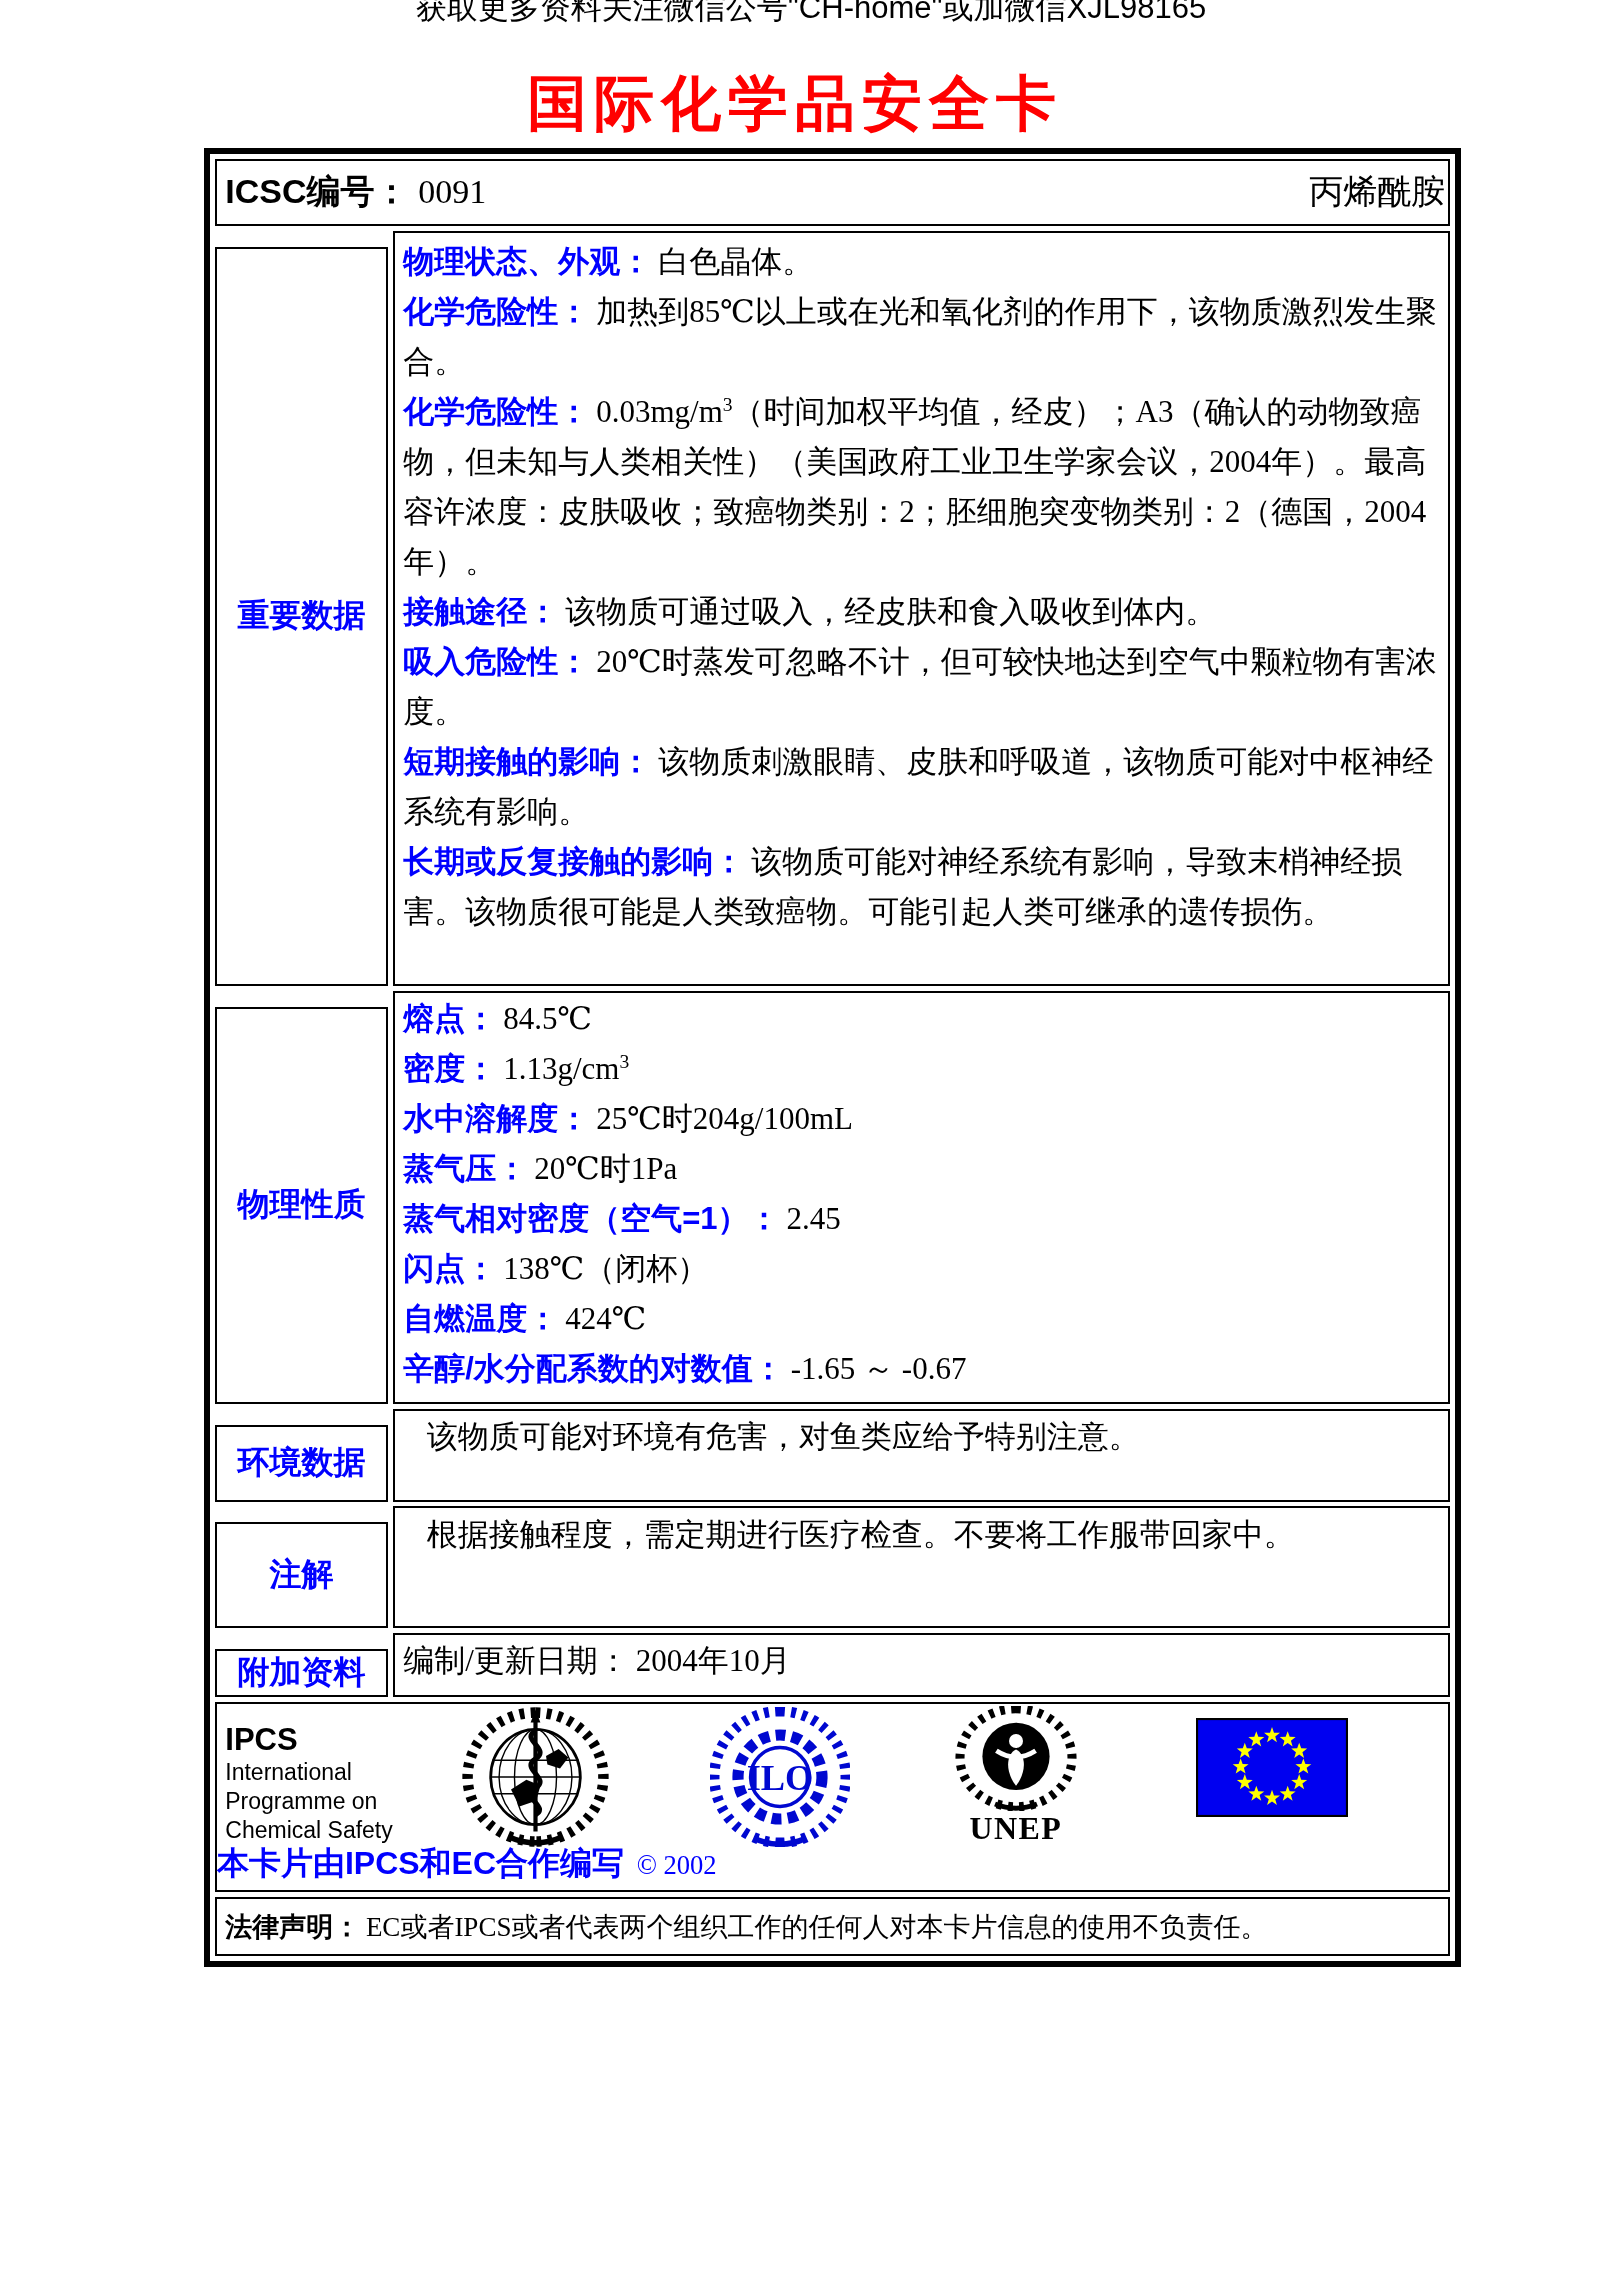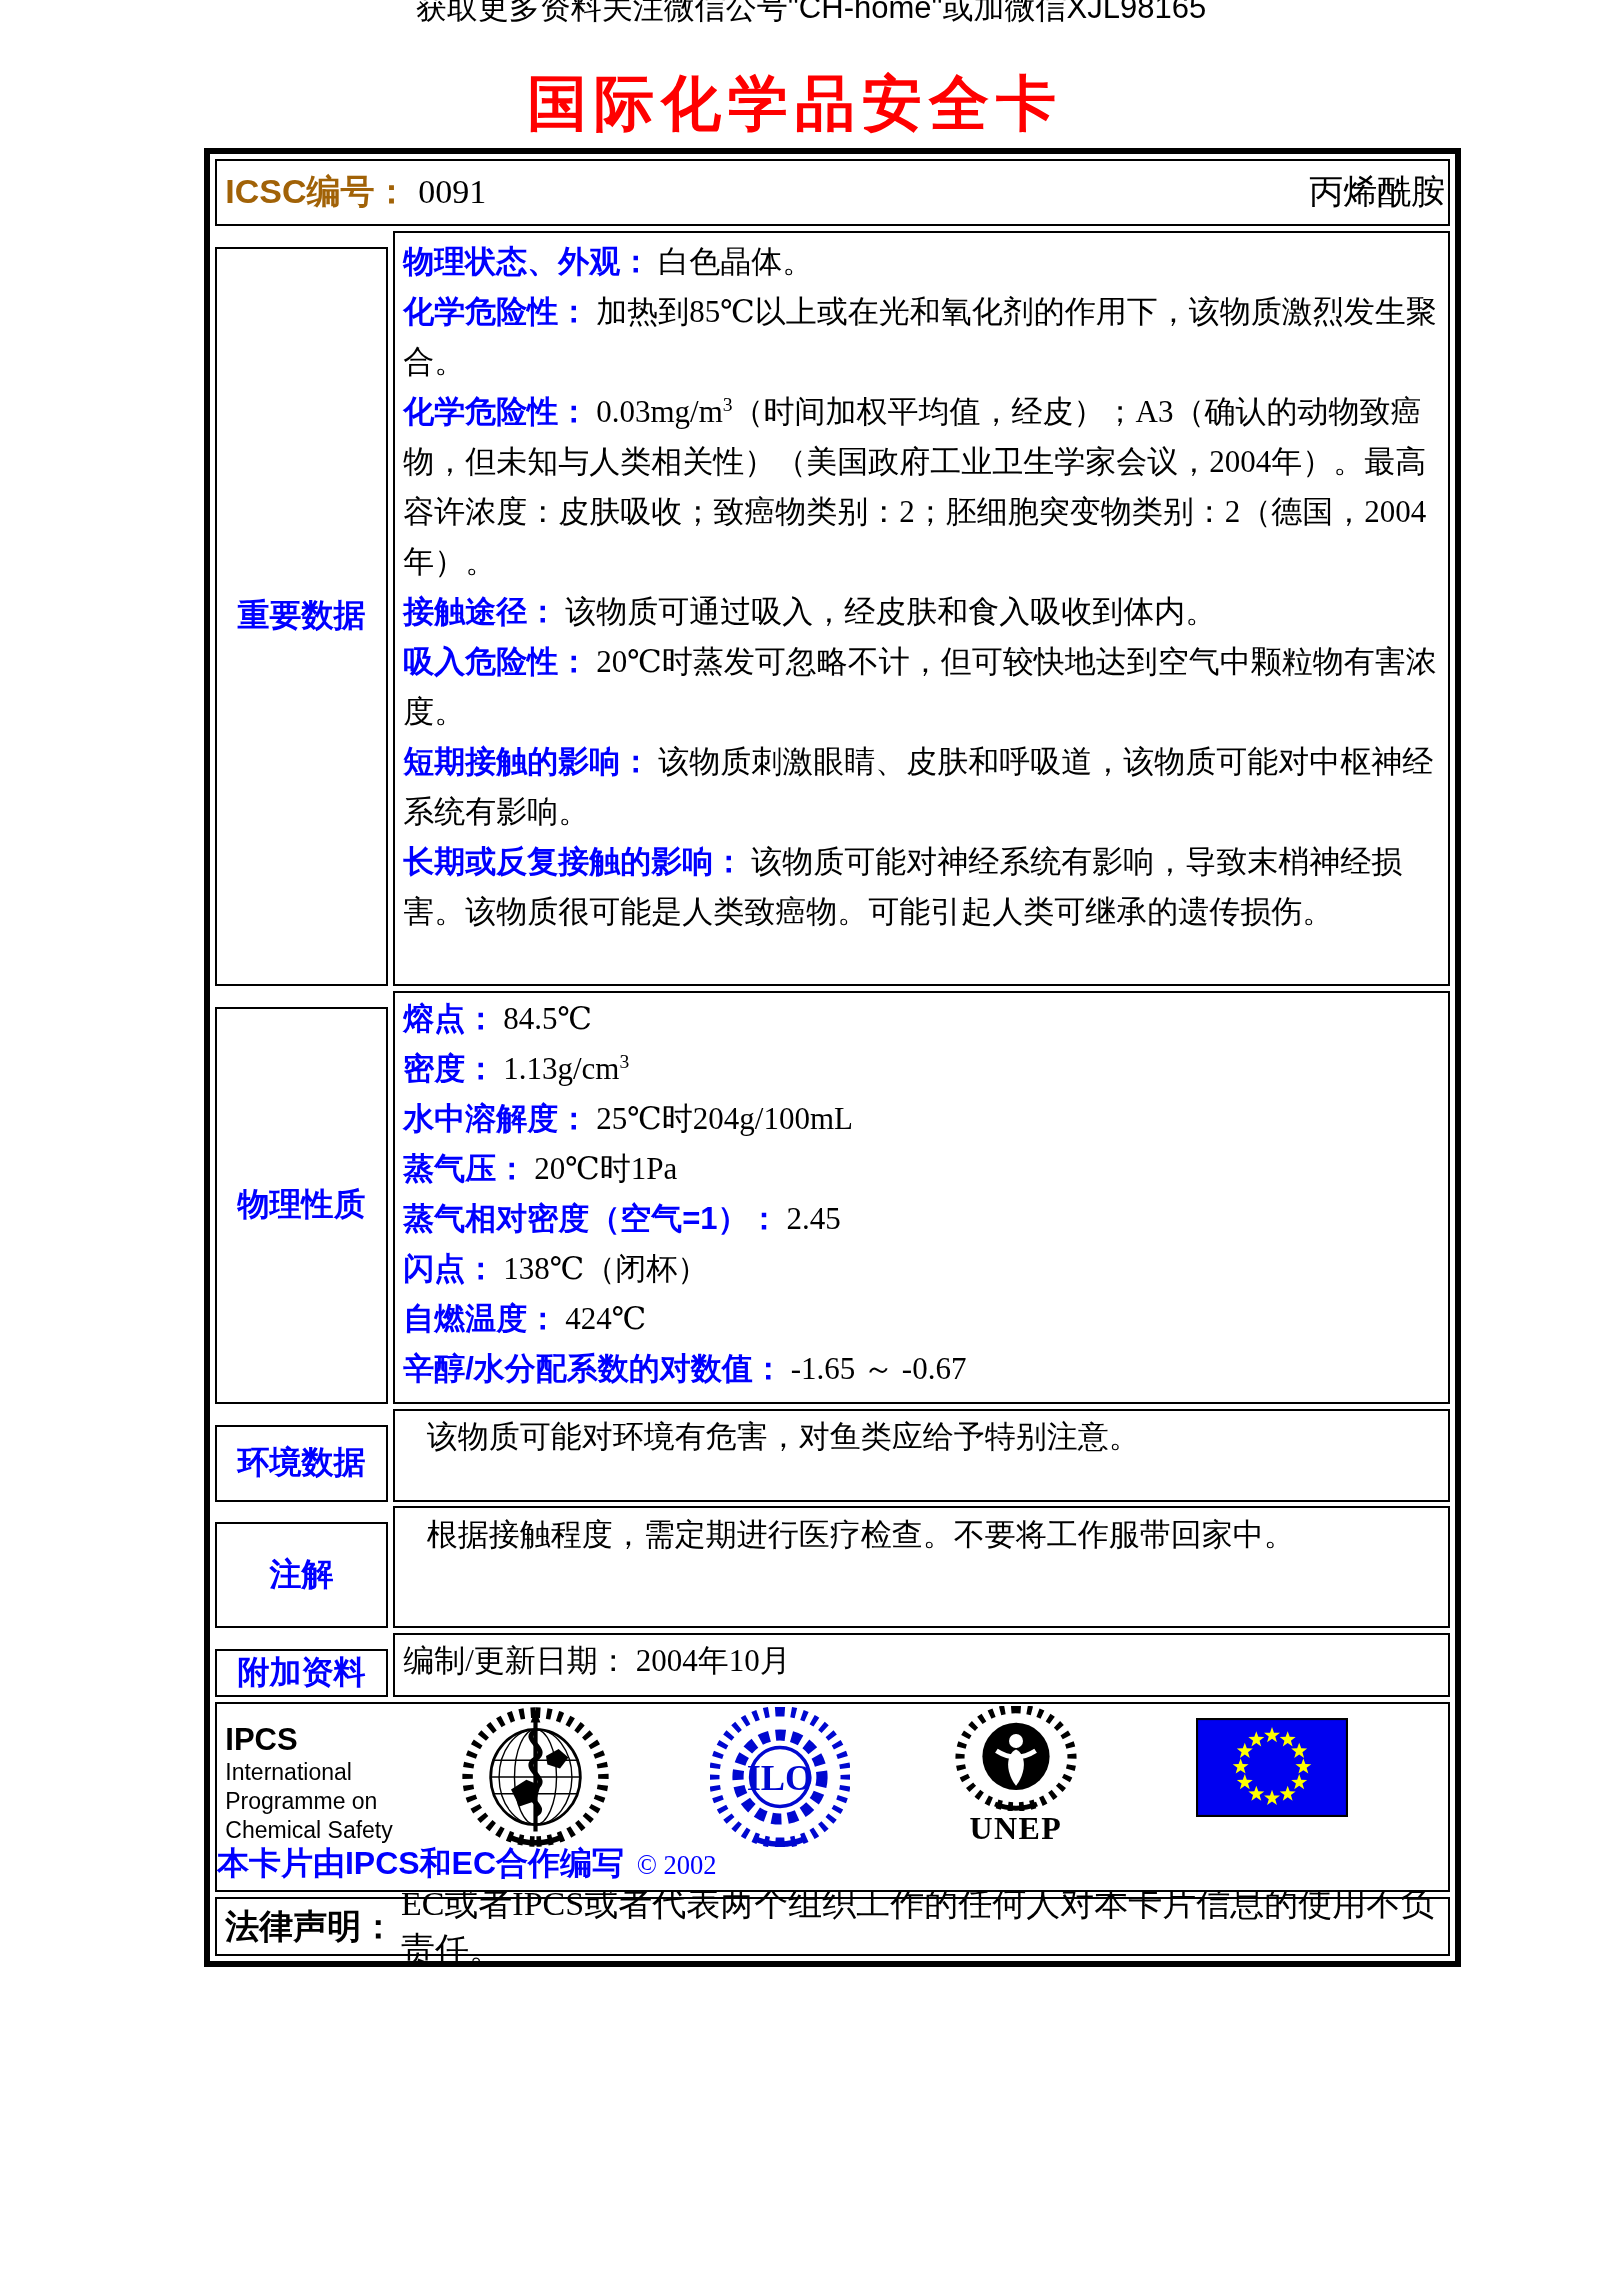--- a/index.html
+++ b/index.html
@@ -23,21 +23,21 @@
     padding:4.9px;display:flex;flex-direction:column;gap:4.9px;
   }
   .row{display:flex;gap:4.9px;}
   .cell{border:2.8px solid #000;box-sizing:border-box;background:#fff;}
   .header-cell{
     flex:1;height:67px;display:flex;align-items:center;justify-content:space-between;
     padding:0 2.8px 0 8.4px;font-size:34px;
   }
   .hdr-left{display:flex;align-items:center;}
   .blue-label{
-    color:#a16207;font-family:"Liberation Sans","DejaVu Sans",sans-serif;
+    color:#000000;font-family:"Liberation Sans","DejaVu Sans",sans-serif;
     font-weight:bold;
   }
   .hdr-num{margin-left:9.8px;}
   .label-cell{
     width:173px;flex:0 0 173px;display:flex;align-items:center;justify-content:center;
     color:#0000FF;font-family:"Liberation Sans","DejaVu Sans",sans-serif;
     font-weight:bold;font-size:32px;text-align:center;margin-top:16px;
   }
   .content-cell{flex:1;padding:4.2px 7px 0 8.4px;font-size:31px;}
   .r-important{height:755px;}
@@ -70,21 +70,21 @@
     font-size:32px;letter-spacing:1.4px;margin-top:-2.8px;color:#000;
   }
   .eu-flag{left:979px;top:14px;}
   .credit-line{
     position:absolute;left:0;bottom:4.2px;width:100%;text-align:left;color:#0000FF;
   }
   .credit-text{
     font-family:"Liberation Sans","DejaVu Sans",sans-serif;font-weight:bold;font-size:32px;
   }
   .credit-year{font-size:26.6px;margin-left:9.8px;font-family:"Liberation Serif",serif;}
-  .legal-cell{flex:1;display:flex;align-items:center;padding:0 8.4px;font-size:34px;}
+  .legal-cell{flex:1;display:flex;align-items:center;padding:0 8.4px;font-size:27px;}
   .legal-label{
     font-family:"Liberation Sans","DejaVu Sans",sans-serif;font-weight:bold;margin-right:5.6px;white-space:nowrap;
   }
 </style>
 </head>
 <body>
 
 <div class="top-note">获取更多资料关注微信公号"CH-home"或加微信XJL98165</div>
 <div class="page-title">国际化学品安全卡</div>
 

